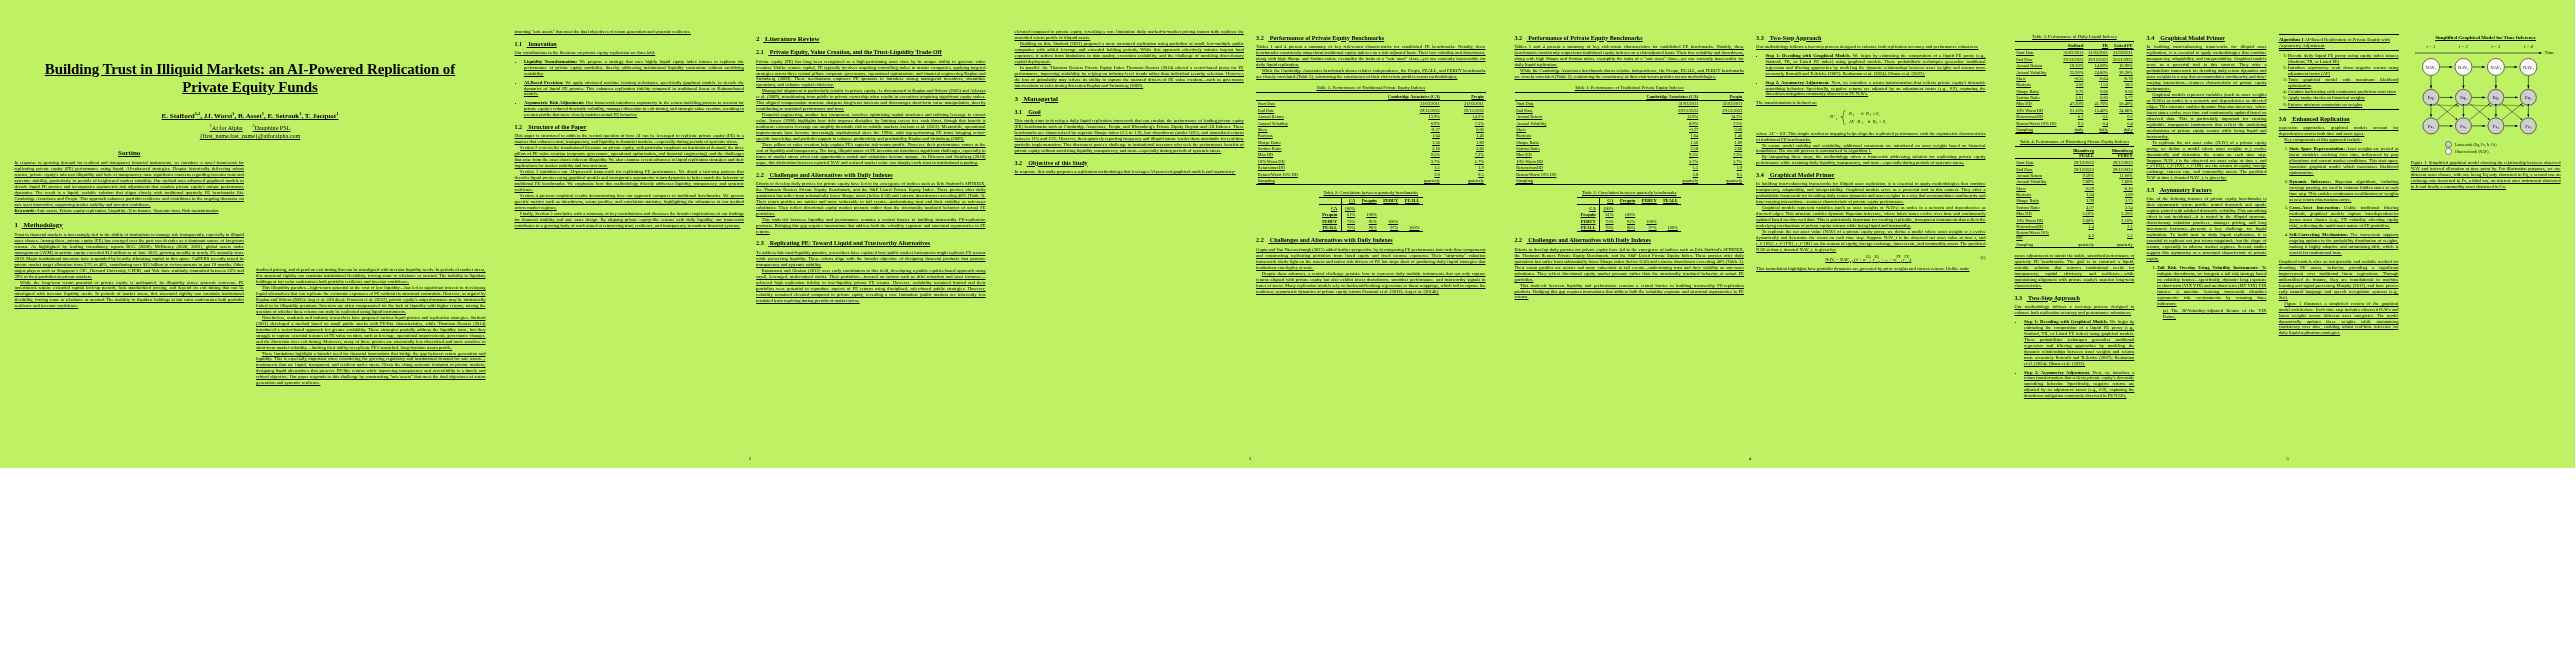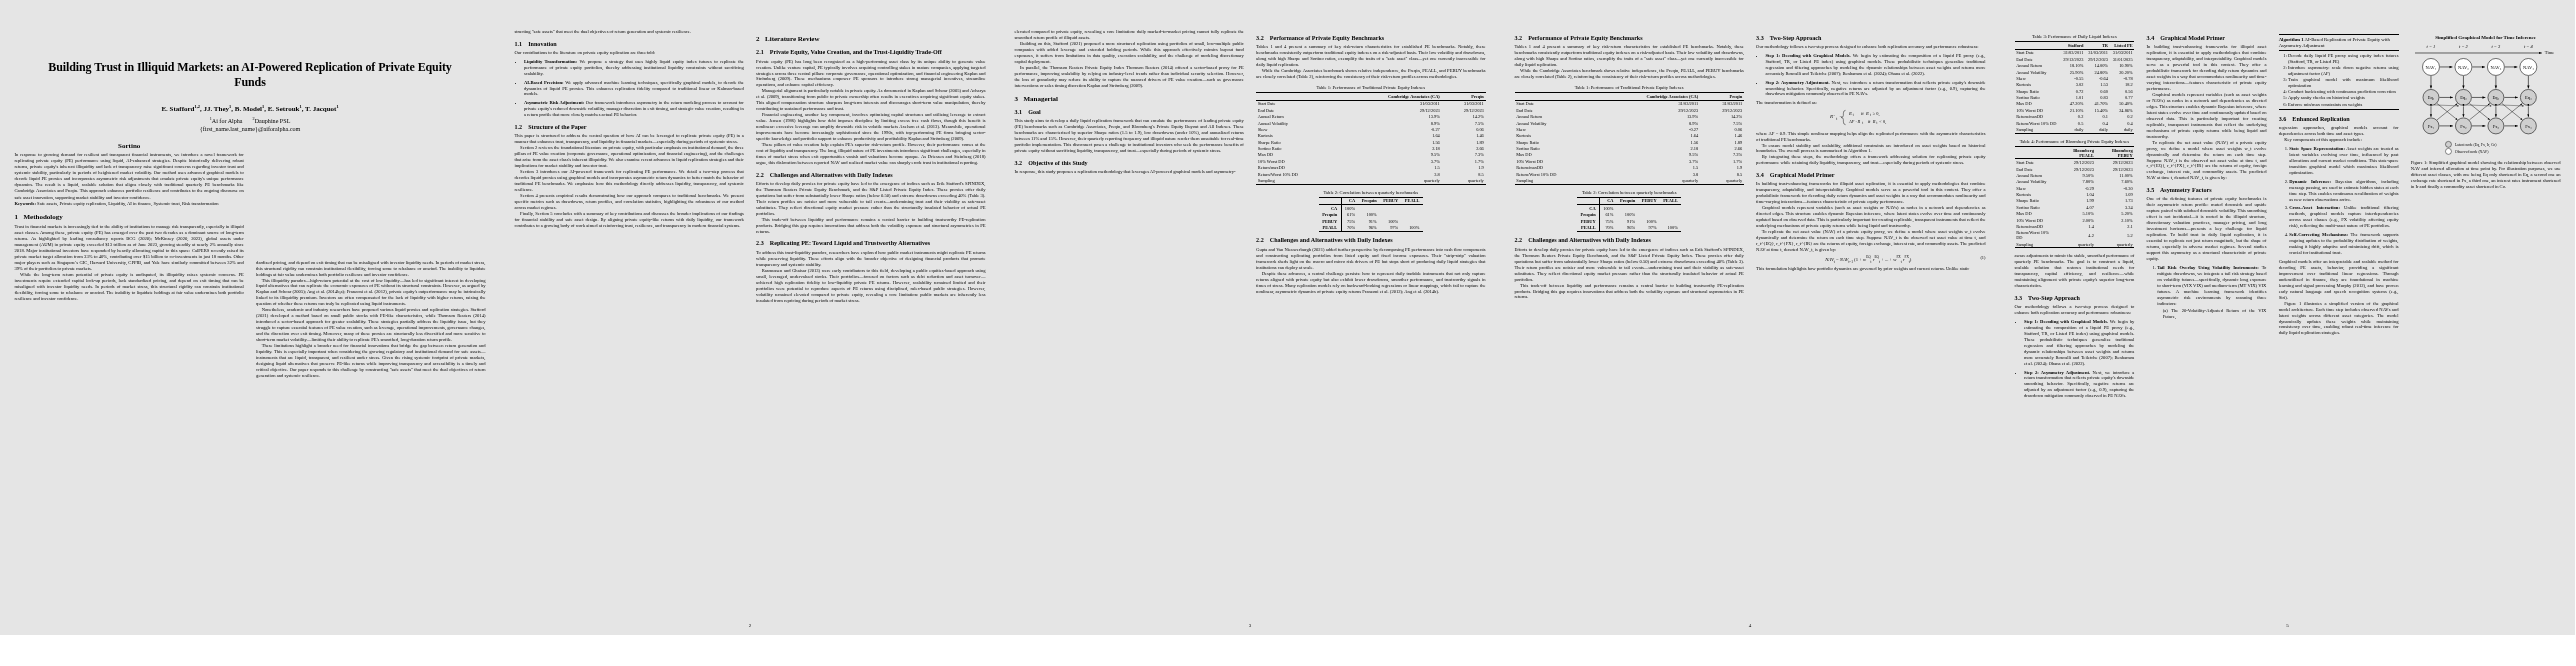--- a/index.html
+++ b/index.html
@@ -13,42 +13,43 @@
     color: #000;
     overflow: hidden;
   }
   .spread {
     display: flex;
     width: 2576px; height: 667px;
     align-items: flex-start;
   }
   .page {
     position: relative;
-    background: #e5e5e5;
-    height: 635px;
+    background: #bef264;
+    height: 468px;
     flex: 0 0 auto;
     padding: 29px 14.5px 16.7px 14.5px;
+    text-decoration: underline;
   }
   .page.p1 { width: 500px; }
   .page.p2 { width: 500px; }
   .page.p3 { width: 500px; }
   .page.p4 { width: 500px; }
   .page.p5 { width: 575px; }
 
   .page-num {
     position: absolute;
     bottom: 6.7px; left: 0; right: 0;
     text-align: center;
     font-size: 5px;
   }
 
   
   .titleblock { text-align: center; margin: 31px 0 10px 0; }
   .paper-title {
-    font-size: 12px; font-weight: bold; line-height: 1.22;
+    font-size: 15px; font-weight: bold; line-height: 1.22;
     letter-spacing: -0.1px;
     margin: 0 28px;
     text-align: center;
   }
   .authors { font-size: 7px; font-weight: bold; margin-top: 14.5px; }
   .authors sup { font-weight: bold; font-size: 4.4px; }
   .affil { font-size: 6.1px; margin-top: 2.8px; }
   .affil sup { font-size: 4.2px; }
   .affil .gap { display: inline-block; width: 10px; }
   .email { font-size: 6.1px; margin-top: 1.7px; }
@@ -182,22 +183,22 @@
 </head>
 <body>
 
 <div class="spread">
 
   <div class="page p1">
     <div class="titleblock">
       <div class="paper-title">Building Trust in Illiquid Markets: an AI-Powered Replication of Private Equity Funds</div>
       <div class="authors">
         <span>E. Stafford</span><sup>1,2</sup>,
-        <span>JJ. They</span><sup>1</sup>,
-        <span>B. Model</span><sup>1</sup>,
+        <span>JJ. Worst</span><sup>1</sup>,
+        <span>B. Asset</span><sup>1</sup>,
         <span>E. Setrouk</span><sup>1</sup>,
         <span>T. Jacquot</span><sup>1</sup>
       </div>
       <div class="affil">
         <sup>1</sup><span>Ai for Alpha</span><span class="gap"></span><sup>2</sup><span>Dauphine PSL</span>
       </div>
       <div class="email">{first_name.last_name}@aiforalpha.com</div>
     </div>
 
     <div class="cols">

